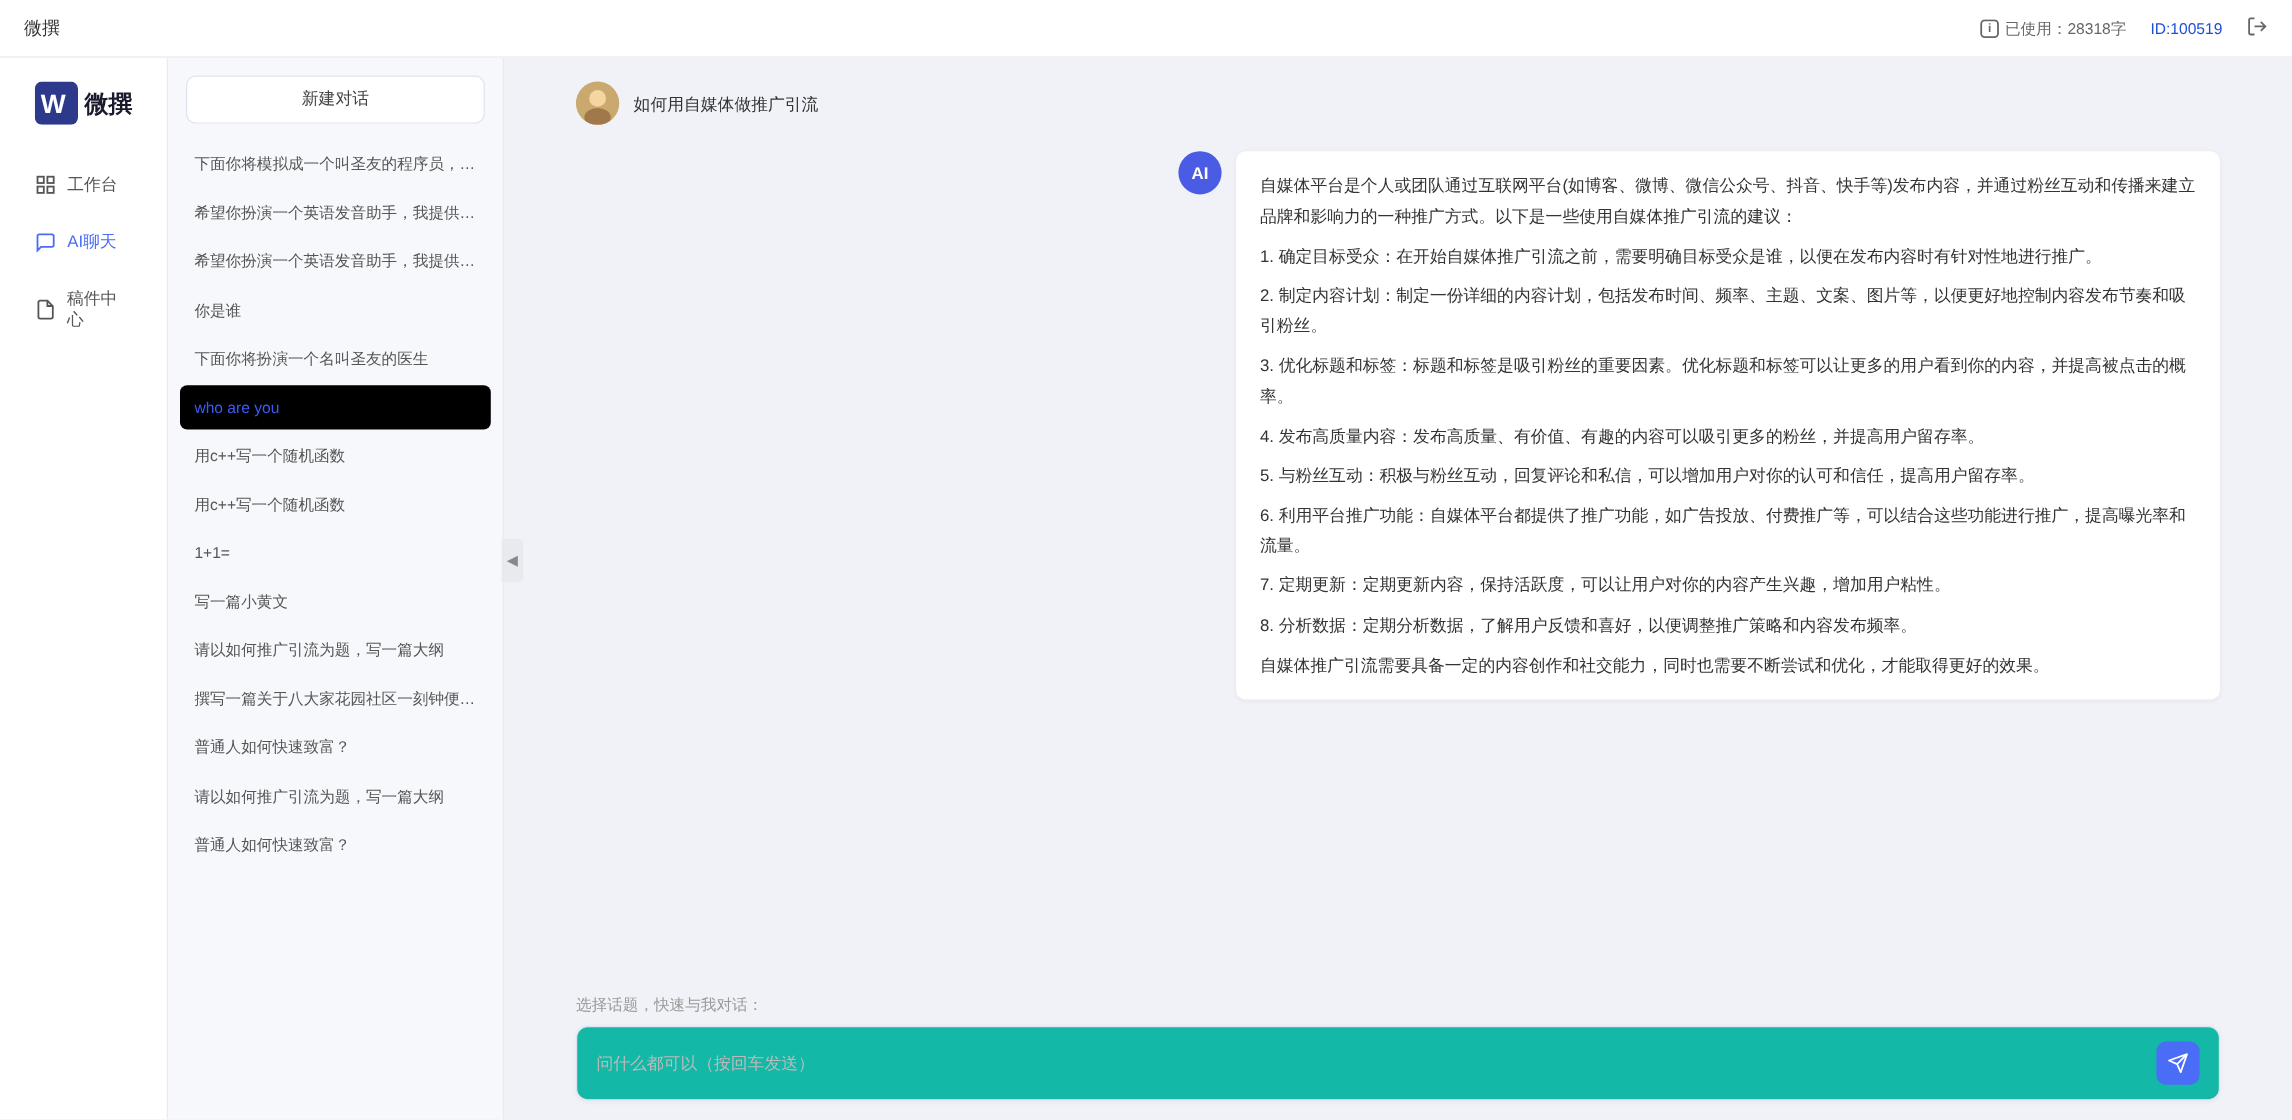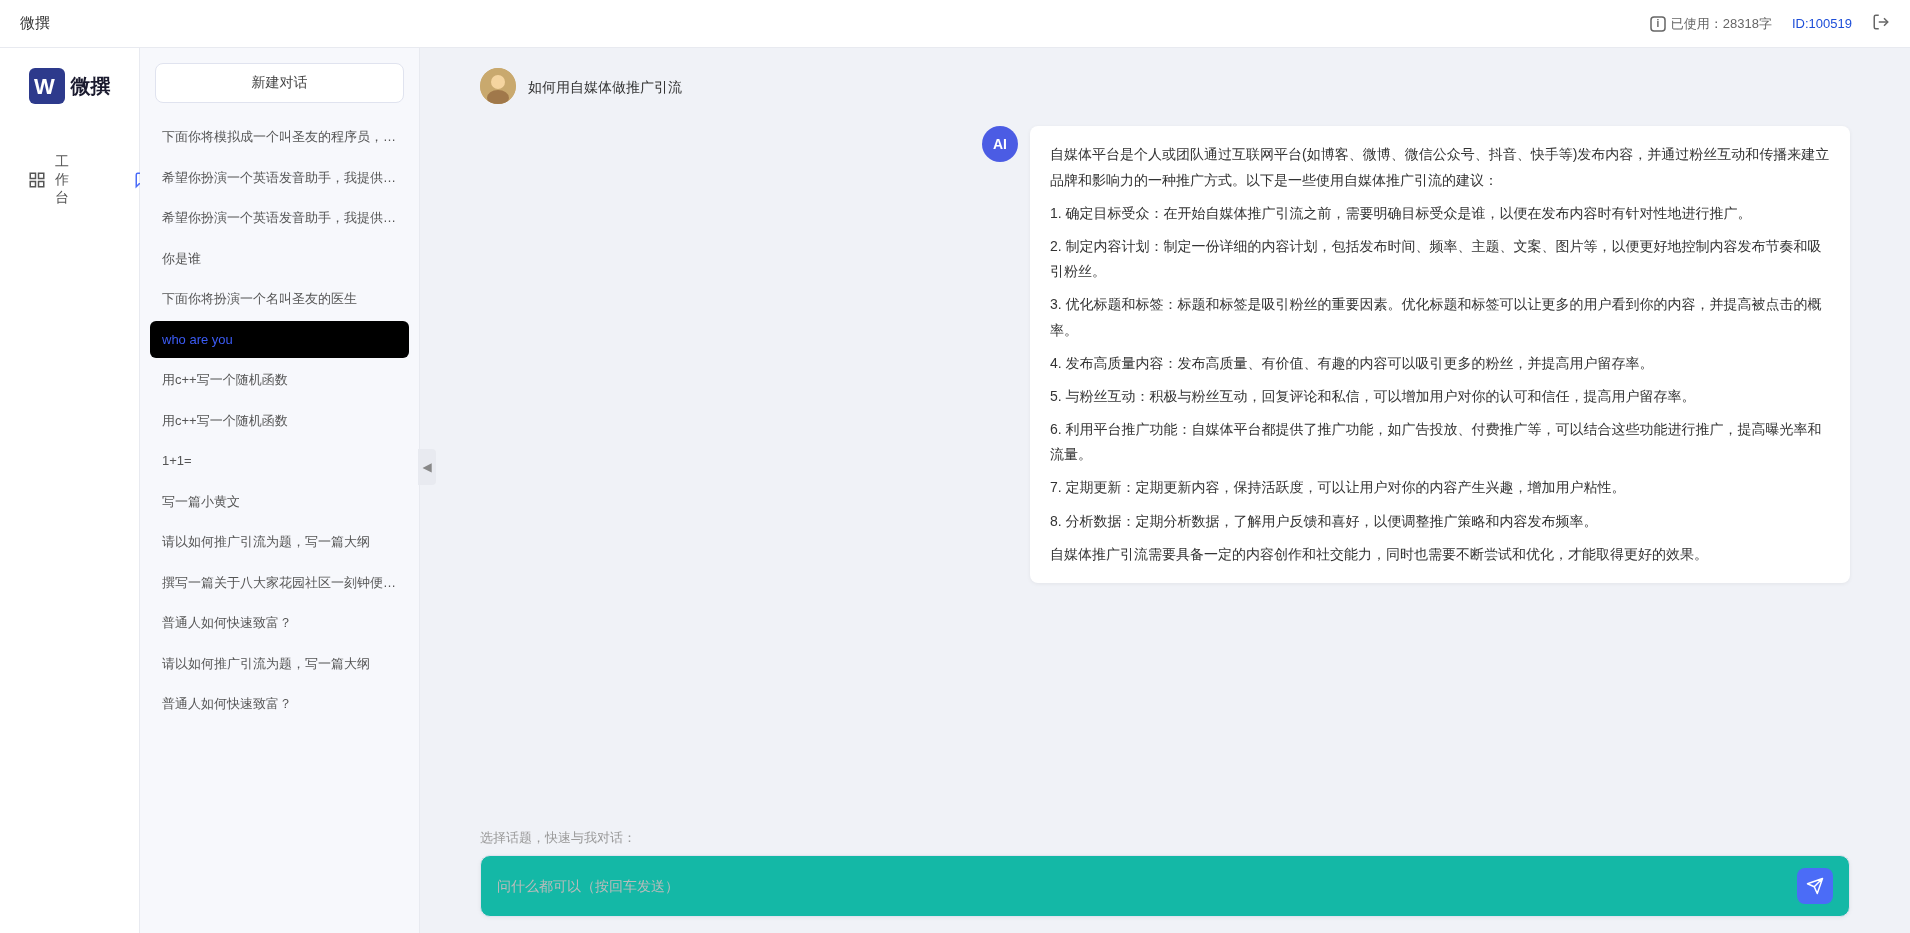--- a/index.html
+++ b/index.html
@@ -67,23 +67,22 @@
       height: 36px;
     }
     .logo-text {
       font-size: 20px;
       font-weight: bold;
       color: #1a1a2e;
     }
     .nav-items {
       width: 100%;
       display: flex;
-      flex-direction: row;
+      flex-direction: column;
       gap: 8px;
-      text-align: center;
     }
     .nav-item {
       display: flex;
       align-items: center;
       gap: 8px;
       padding: 10px 20px;
       cursor: pointer;
       font-size: 14px;
       color: #555;
       border-radius: 4px;

